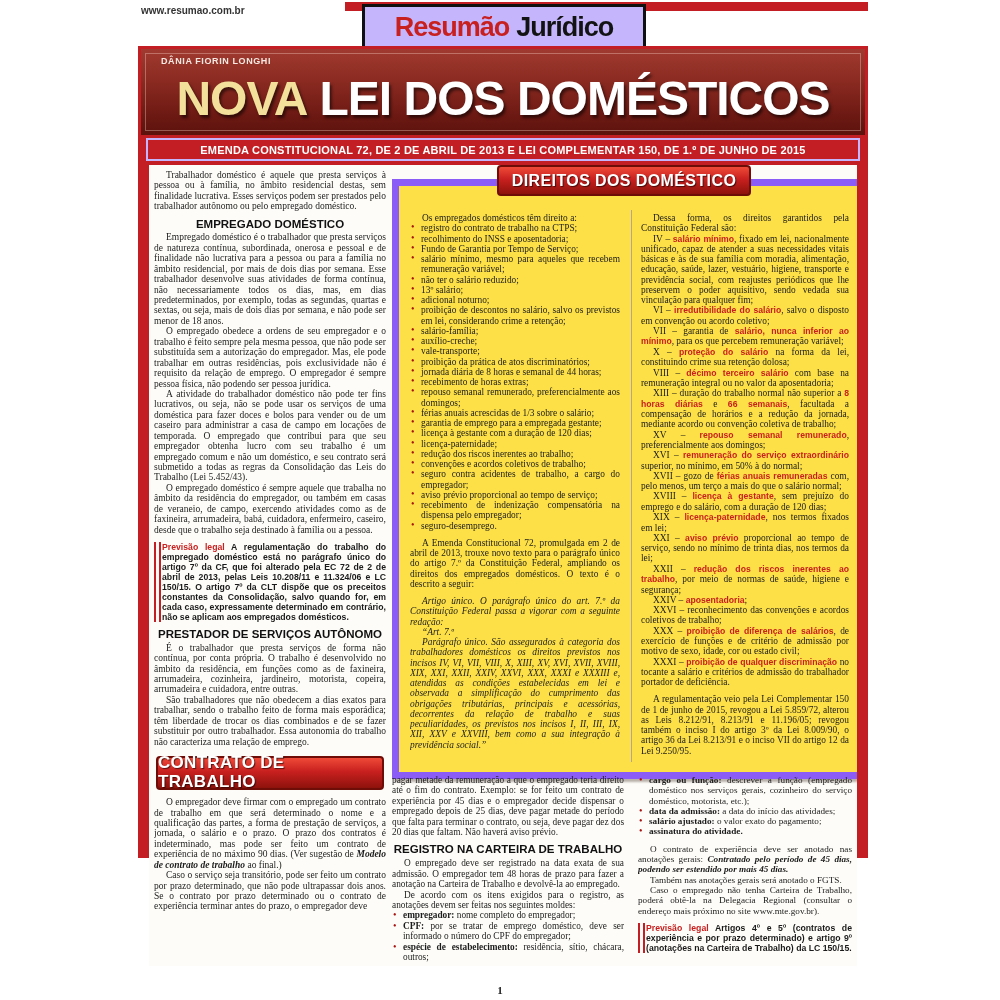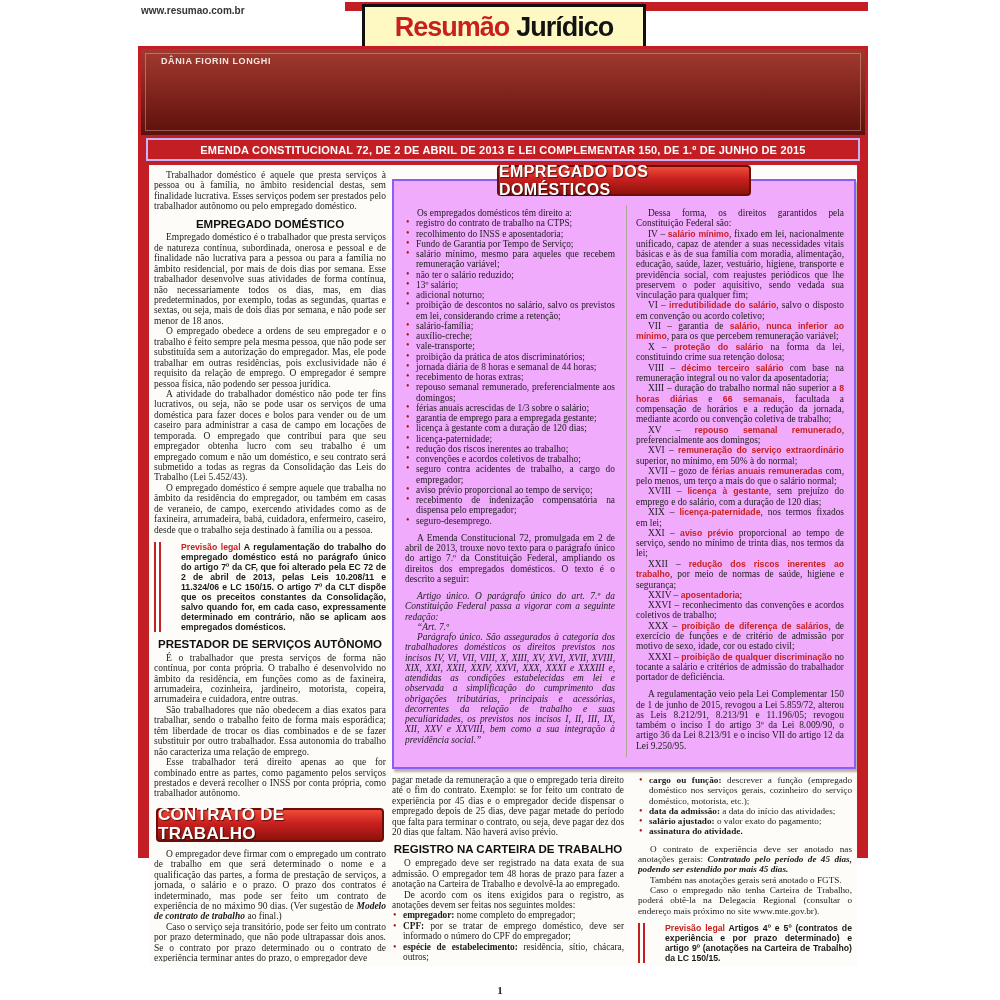--- a/index.html
+++ b/index.html
@@ -2,21 +2,21 @@
 <html><head>
 <meta charset="utf-8">
 <style>
   html,body{margin:0;padding:0;background:#ffffff;}
   .stage{position:relative;width:1000px;height:1000px;background:#ffffff;overflow:hidden;
          font-family:"Liberation Serif", serif;color:#1c1c1c;}
   
   .site-url{position:absolute;left:141px;top:5px;font-family:"Liberation Sans",sans-serif;
             font-weight:bold;font-size:10px;color:#333;}
   .top-strip{position:absolute;left:345px;top:2px;width:523px;height:9px;background:#c41e25;}
-  .logo-box{position:absolute;left:362px;top:4px;width:278px;height:40px;background:#fef9c3;
+  .logo-box{position:absolute;left:362px;top:4px;width:278px;height:40px;background:#c4b5fd;
             border:3px solid #101010;display:flex;align-items:center;justify-content:center;
             font-family:"Liberation Sans",sans-serif;font-weight:bold;font-size:27px;letter-spacing:-1px;}
   .logo-red{color:#c8201f;margin-right:7px;}
   .logo-black{color:#131313;}
   
   .frame{position:absolute;left:138px;top:46px;width:730px;height:812px;background:#c41e25;}
   .banner{position:absolute;left:3px;top:3px;right:3px;height:86px;
           background:linear-gradient(180deg,#a03a30 0%,#8c2b22 35%,#6b1812 80%,#5c120d 100%);}
   .banner-inner{position:absolute;left:4px;top:4px;right:4px;bottom:4px;
                 border:1px solid rgba(255,220,210,.35);}
@@ -32,42 +32,42 @@
           font-family:"Liberation Sans",sans-serif;font-weight:bold;font-size:11px;color:#fff;letter-spacing:.2px;}
   .content{position:absolute;left:11px;top:119px;width:708px;height:801px;background:#fdfcf8;overflow:hidden;}
   
   .col1{position:absolute;left:5px;top:5px;width:232px;height:792px;overflow:hidden;
         font-size:9.5px;line-height:1.1;}
   .midcol{position:absolute;left:243px;top:610px;width:232px;height:188px;overflow:hidden;
           font-size:9.3px;line-height:1.12;}
   .rightcol{position:absolute;left:489px;top:610px;width:214px;height:188px;overflow:hidden;
             font-size:9.2px;line-height:1.12;}
   
-  .dbox{position:absolute;left:243px;top:14px;width:460px;height:586px;background:#f0abfc;
-        border:2px solid #8b5cf6;box-shadow:2px 3px 2px rgba(60,40,30,.35);}
+  .dbox{position:absolute;left:243px;top:14px;width:460px;height:586px;background:#fde047;
+        border:7px solid #8b5cf6;box-shadow:2px 3px 2px rgba(60,40,30,.35);}
   .dbox-divider{position:absolute;left:232px;top:24px;bottom:10px;width:1px;background:#b0a79a;}
   .dbox-left{position:absolute;left:11px;top:27px;width:210px;height:550px;overflow:hidden;
              font-size:9.4px;line-height:1.09;}
   .dbox-right{position:absolute;left:242px;top:27px;width:208px;height:550px;overflow:hidden;
               font-size:9.4px;line-height:1.09;}
   .dpill{position:absolute;left:348px;top:0px;width:250px;height:27px;border-radius:4px;
          background:linear-gradient(180deg,#ef4a38 0%,#c8201f 45%,#8e120c 100%);
          border:2px solid #6e0d08;display:flex;align-items:center;justify-content:center;
          font-family:"Liberation Sans",sans-serif;font-weight:bold;font-size:16px;color:#fff;
          letter-spacing:.4px;text-shadow:1px 1px 1px rgba(0,0,0,.6);}
   
   .p{margin:0;text-indent:12px;text-align:justify;}
   .pn{text-indent:0;}
   .g{margin-top:7px;}
   .h{font-family:"Liberation Sans",sans-serif;font-weight:bold;font-size:11.5px;
      margin:6px 0 2px;text-align:center;color:#111;}
   .li{position:relative;padding-left:11px;text-align:justify;}
   .blt{position:absolute;left:1px;top:-1px;color:#a8120f;font-size:10px;}
   .q{font-style:italic;text-indent:12px;text-align:justify;}
-  .legal{position:relative;margin:7px 0 6px;padding-left:25px;border-left:2px solid #c41e25;
+  .legal{position:relative;margin:7px 0 6px;padding-left:6px;border-left:2px solid #c41e25;
          font-family:"Liberation Sans",sans-serif;font-weight:bold;font-size:8.7px;line-height:1.15;
          color:#1a1a1a;text-align:justify;}
   .legal::before{content:"";position:absolute;left:3px;top:0;bottom:0;width:2px;background:#c41e25;}
   .lab{color:#c8201f;}
   .pill{margin:9px 2px 7px;height:30px;border-radius:4px;
         background:linear-gradient(180deg,#ef4a38 0%,#c8201f 45%,#8e120c 100%);
         border:2px solid #6e0d08;display:flex;align-items:center;justify-content:center;
         font-family:"Liberation Sans",sans-serif;font-weight:bold;font-size:17px;color:#fff;
         text-indent:0;letter-spacing:.3px;text-shadow:1px 1px 1px rgba(0,0,0,.6);}
   .hl{color:#c8201f;font-weight:bold;font-family:"Liberation Sans",sans-serif;font-size:.92em;}
@@ -84,36 +84,38 @@
   <div class="top-strip"></div>
   <div class="logo-box">
     <span class="logo-red">Resumão</span>
     <span class="logo-black">Jurídico</span>
   </div>
 
   <div class="frame">
     <div class="banner">
       <div class="banner-inner"></div>
       <div class="author">DÂNIA FIORIN LONGHI</div>
+      <div class="big-title">
+        <span class="title-accent">NOVA</span><span class="title-rest">LEI DOS DOMÉSTICOS</span>
+      </div>
     </div>
     <div class="emenda">EMENDA CONSTITUCIONAL 72, DE 2 DE ABRIL DE 2013 E LEI COMPLEMENTAR 150, DE 1.º DE JUNHO DE 2015</div>
 
     <div class="content">
       <div class="col1">
           <div class="p">Trabalhador doméstico é aquele que presta serviços à pessoa ou à família, no âmbito residencial destas, sem finalidade lucrativa. Esses serviços podem ser prestados pelo trabalhador autônomo ou pelo empregado doméstico.</div>
           <div class="h">EMPREGADO DOMÉSTICO</div>
           <div class="p">Empregado doméstico é o trabalhador que presta serviços de natureza contínua, subordinada, onerosa e pessoal e de finalidade não lucrativa para a pessoa ou para a família no âmbito residencial, por mais de dois dias por semana. Esse trabalhador desenvolve suas atividades de forma contínua, não necessariamente todos os dias, mas, em dias predeterminados, por exemplo, todas as segundas, quartas e sextas, ou seja, mais de dois dias por semana, e não pode ser menor de 18 anos.</div>
           <div class="p">O empregado obedece a ordens de seu empregador e o trabalho é feito sempre pela mesma pessoa, que não pode ser substituída sem a autorização do empregador. Mas, ele pode trabalhar em outras residências, pois exclusividade não é requisito da relação de emprego. O empregador é sempre pessoa física, não podendo ser pessoa jurídica.</div>
           <div class="p">A atividade do trabalhador doméstico não pode ter fins lucrativos, ou seja, não se pode usar os serviços de uma doméstica para fazer doces e bolos para vender ou de um caseiro para administrar a casa de campo em locações de temporada. O empregado que contribui para que seu empregador obtenha lucro com seu trabalho é um empregado comum e não um doméstico, e seu contrato será submetido a todas as regras da Consolidação das Leis do Trabalho (Lei 5.452/43).</div>
           <div class="p">O empregado doméstico é sempre aquele que trabalha no âmbito da residência do empregador, ou também em casas de veraneio, de campo, exercendo atividades como as de faxineira, arrumadeira, babá, cuidadora, enfermeiro, caseiro, desde que o trabalho seja destinado à família ou a pessoa.</div>
           <div class="legal"><span class="lab">Previsão legal </span>A regulamentação do trabalho do empregado doméstico está no parágrafo único do artigo 7º da CF, que foi alterado pela EC 72 de 2 de abril de 2013, pelas Leis 10.208/11 e 11.324/06 e LC 150/15. O artigo 7º da CLT dispõe que os preceitos constantes da Consolidação, salvo quando for, em cada caso, expressamente determinado em contrário, não se aplicam aos empregados domésticos.</div>
           <div class="h">PRESTADOR DE SERVIÇOS AUTÔNOMO</div>
           <div class="p">É o trabalhador que presta serviços de forma não contínua, por conta própria. O trabalho é desenvolvido no âmbito da residência, em funções como as de faxineira, arrumadeira, cozinheira, jardineiro, motorista, copeira, arrumadeira e cuidadora, entre outras.</div>
           <div class="p">São trabalhadores que não obedecem a dias exatos para trabalhar, sendo o trabalho feito de forma mais esporádica; têm liberdade de trocar os dias combinados e de se fazer substituir por outro trabalhador. Essa autonomia do trabalho não caracteriza uma relação de emprego.</div>
-          <div class="p">Esse trabalhador terá direito apenas ao que for combinado entre as partes, como pagamento pelos serviços prestados e deverá recolher o INSS por conta própria, como trabalhador autônomo.</div>
           <div class="pill">CONTRATO DE TRABALHO</div>
           <div class="p">O empregador deve firmar com o empregado um contrato de trabalho em que será determinado o nome e a qualificação das partes, a forma de prestação de serviços, a jornada, o salário e o prazo. O prazo dos contratos é indeterminado, mas pode ser feito um contrato de experiência de no máximo 90 dias. (Ver sugestão de <span class="bit">Modelo de contrato de trabalho</span> ao final.)</div>
           <div class="p">Caso o serviço seja transitório, pode ser feito um contrato por prazo determinado, que não pode ultrapassar dois anos. Se o contrato por prazo determinado ou o contrato de experiência terminar antes do prazo, o empregador deve</div>
         </div>
 
       <div class="dbox">
         <div class="dbox-divider"></div>
         <div class="dbox-left">
             <div class="p">Os empregados domésticos têm direito a:</div>
             <div class="li"><span class="blt">•</span>registro do contrato de trabalho na CTPS;</div>
@@ -161,21 +163,21 @@
             <div class="p">XIX – <span class="hl">licença-paternidade</span>, nos termos fixados em lei;</div>
             <div class="p">XXI – <span class="hl">aviso prévio</span> proporcional ao tempo de serviço, sendo no mínimo de trinta dias, nos termos da lei;</div>
             <div class="p">XXII – <span class="hl">redução dos riscos inerentes ao trabalho</span>, por meio de normas de saúde, higiene e segurança;</div>
             <div class="p">XXIV – <span class="hl">aposentadoria</span>;</div>
             <div class="p">XXVI – reconhecimento das convenções e acordos coletivos de trabalho;</div>
             <div class="p">XXX – <span class="hl">proibição de diferença de salários</span>, de exercício de funções e de critério de admissão por motivo de sexo, idade, cor ou estado civil;</div>
             <div class="p">XXXI – <span class="hl">proibição de qualquer discriminação</span> no tocante a salário e critérios de admissão do trabalhador portador de deficiência.</div>
             <div class="p g">A regulamentação veio pela Lei Complementar 150 de 1 de junho de 2015, revogou a Lei 5.859/72, alterou as Leis 8.212/91, 8.213/91 e 11.196/05; revogou também o inciso I do artigo 3º da Lei 8.009/90, o artigo 36 da Lei 8.213/91 e o inciso VII do artigo 12 da Lei 9.250/95.</div>
           </div>
       </div>
-      <div class="dpill">EMPREGADO DOS DOMÉSTICOS</div>
+      <div class="dpill">DIREITOS DOS DOMÉSTICO</div>
 
       <div class="midcol">
           <div class="p pn">pagar metade da remuneração a que o empregado teria direito até o fim do contrato. Exemplo: se for feito um contrato de experiência por 45 dias e o empregador decide dispensar o empregado depois de 25 dias, deve pagar metade do período que falta para terminar o contrato, ou seja, deve pagar dez dos 20 dias que faltam. Não haverá aviso prévio.</div>
           <div class="h">REGISTRO NA CARTEIRA DE TRABALHO</div>
           <div class="p">O empregado deve ser registrado na data exata de sua admissão. O empregador tem 48 horas de prazo para fazer a anotação na Carteira de Trabalho e devolvê-la ao empregado.</div>
           <div class="p">De acordo com os itens exigidos para o registro, as anotações devem ser feitas nos seguintes moldes:</div>
           <div class="li"><span class="blt">•</span><span class="bo">empregador:</span> nome completo do empregador;</div>
           <div class="li"><span class="blt">•</span><span class="bo">CPF:</span> por se tratar de emprego doméstico, deve ser informado o número do CPF do empregador;</div>
           <div class="li"><span class="blt">•</span><span class="bo">espécie de estabelecimento:</span> residência, sítio, chácara, outros;</div>
         </div>

